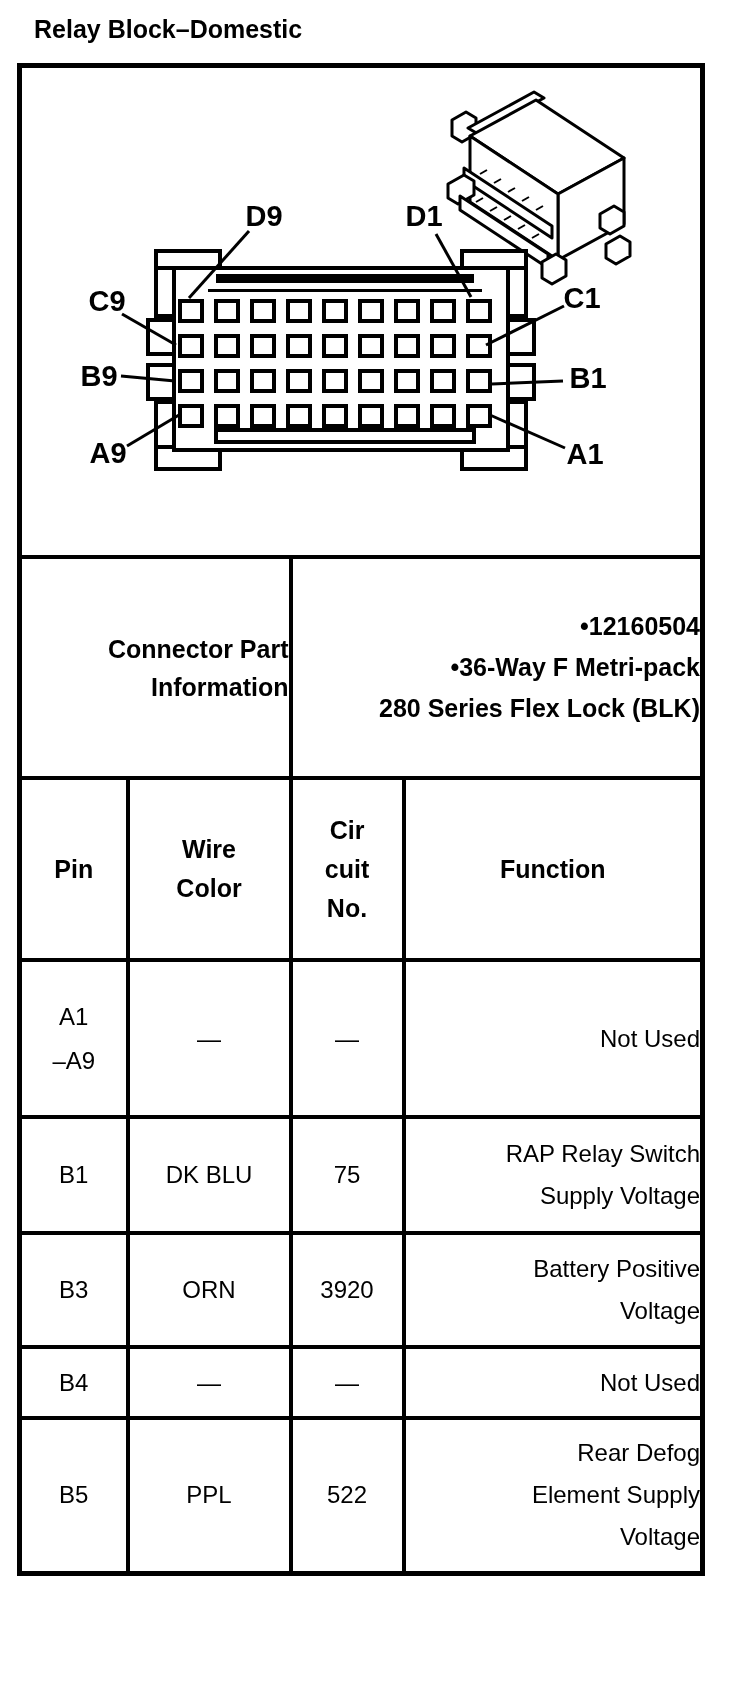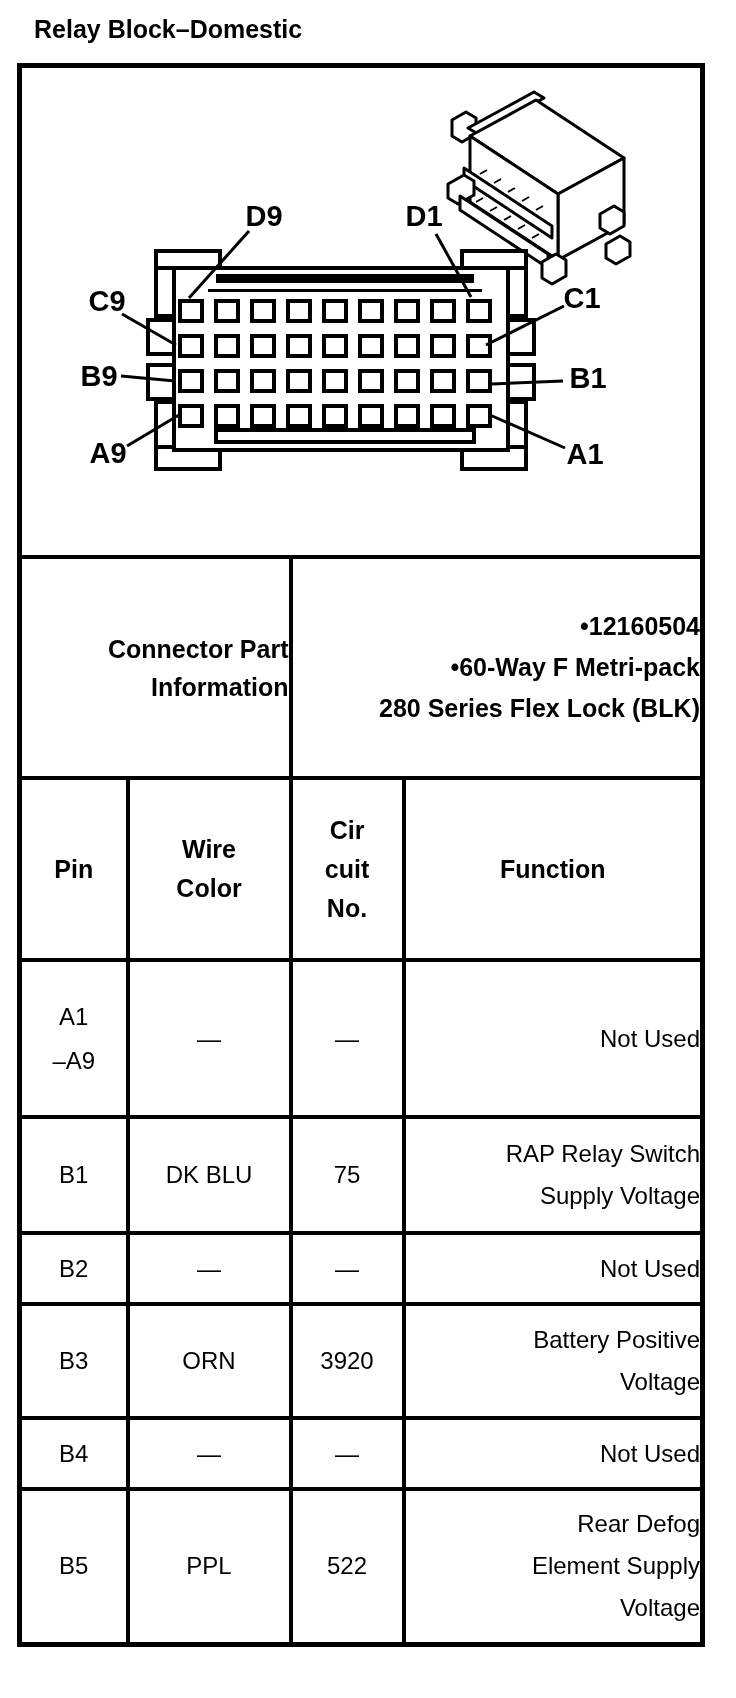--- a/index.html
+++ b/index.html
@@ -158,21 +158,21 @@
   <tr style="height:221px">
     <td colspan="2" class="cell-partinfo-label">
       <div class="line">Connector Part</div>
       <div class="line">Information</div>
     </td>
     <td colspan="2" class="cell-partinfo-val">
       <div class="bullet-line">
         <span class="bullet">•</span><span>12160504</span>
       </div>
       <div class="bullet-line">
-        <span class="bullet">•</span><span>60-Way F Metri-pack</span>
+        <span class="bullet">•</span><span>36-Way F Metri-pack</span>
       </div>
       <div class="cont-line">280 Series Flex Lock (BLK)</div>
     </td>
   </tr>
 
   <tr style="height:182px">
     <td class="h-cell h-pin">
       <div class="line">Pin</div>
     </td>
     <td class="h-cell">
@@ -206,30 +206,20 @@
       <div class="line">B1</div>
     </td>
     <td class="c-wire">DK BLU</td>
     <td class="c-circ">75</td>
     <td class="c-func">
       <div class="line">RAP Relay Switch</div>
       <div class="line">Supply Voltage</div>
     </td>
   </tr>
 
-  <tr style="height:71px">
-    <td class="c-pin">
-      <div class="line">B2</div>
-    </td>
-    <td class="c-wire">—</td>
-    <td class="c-circ">—</td>
-    <td class="c-func">
-      <div class="line">Not Used</div>
-    </td>
-  </tr>
 
   <tr style="height:114px">
     <td class="c-pin">
       <div class="line">B3</div>
     </td>
     <td class="c-wire">ORN</td>
     <td class="c-circ">3920</td>
     <td class="c-func">
       <div class="line">Battery Positive</div>
       <div class="line">Voltage</div>

